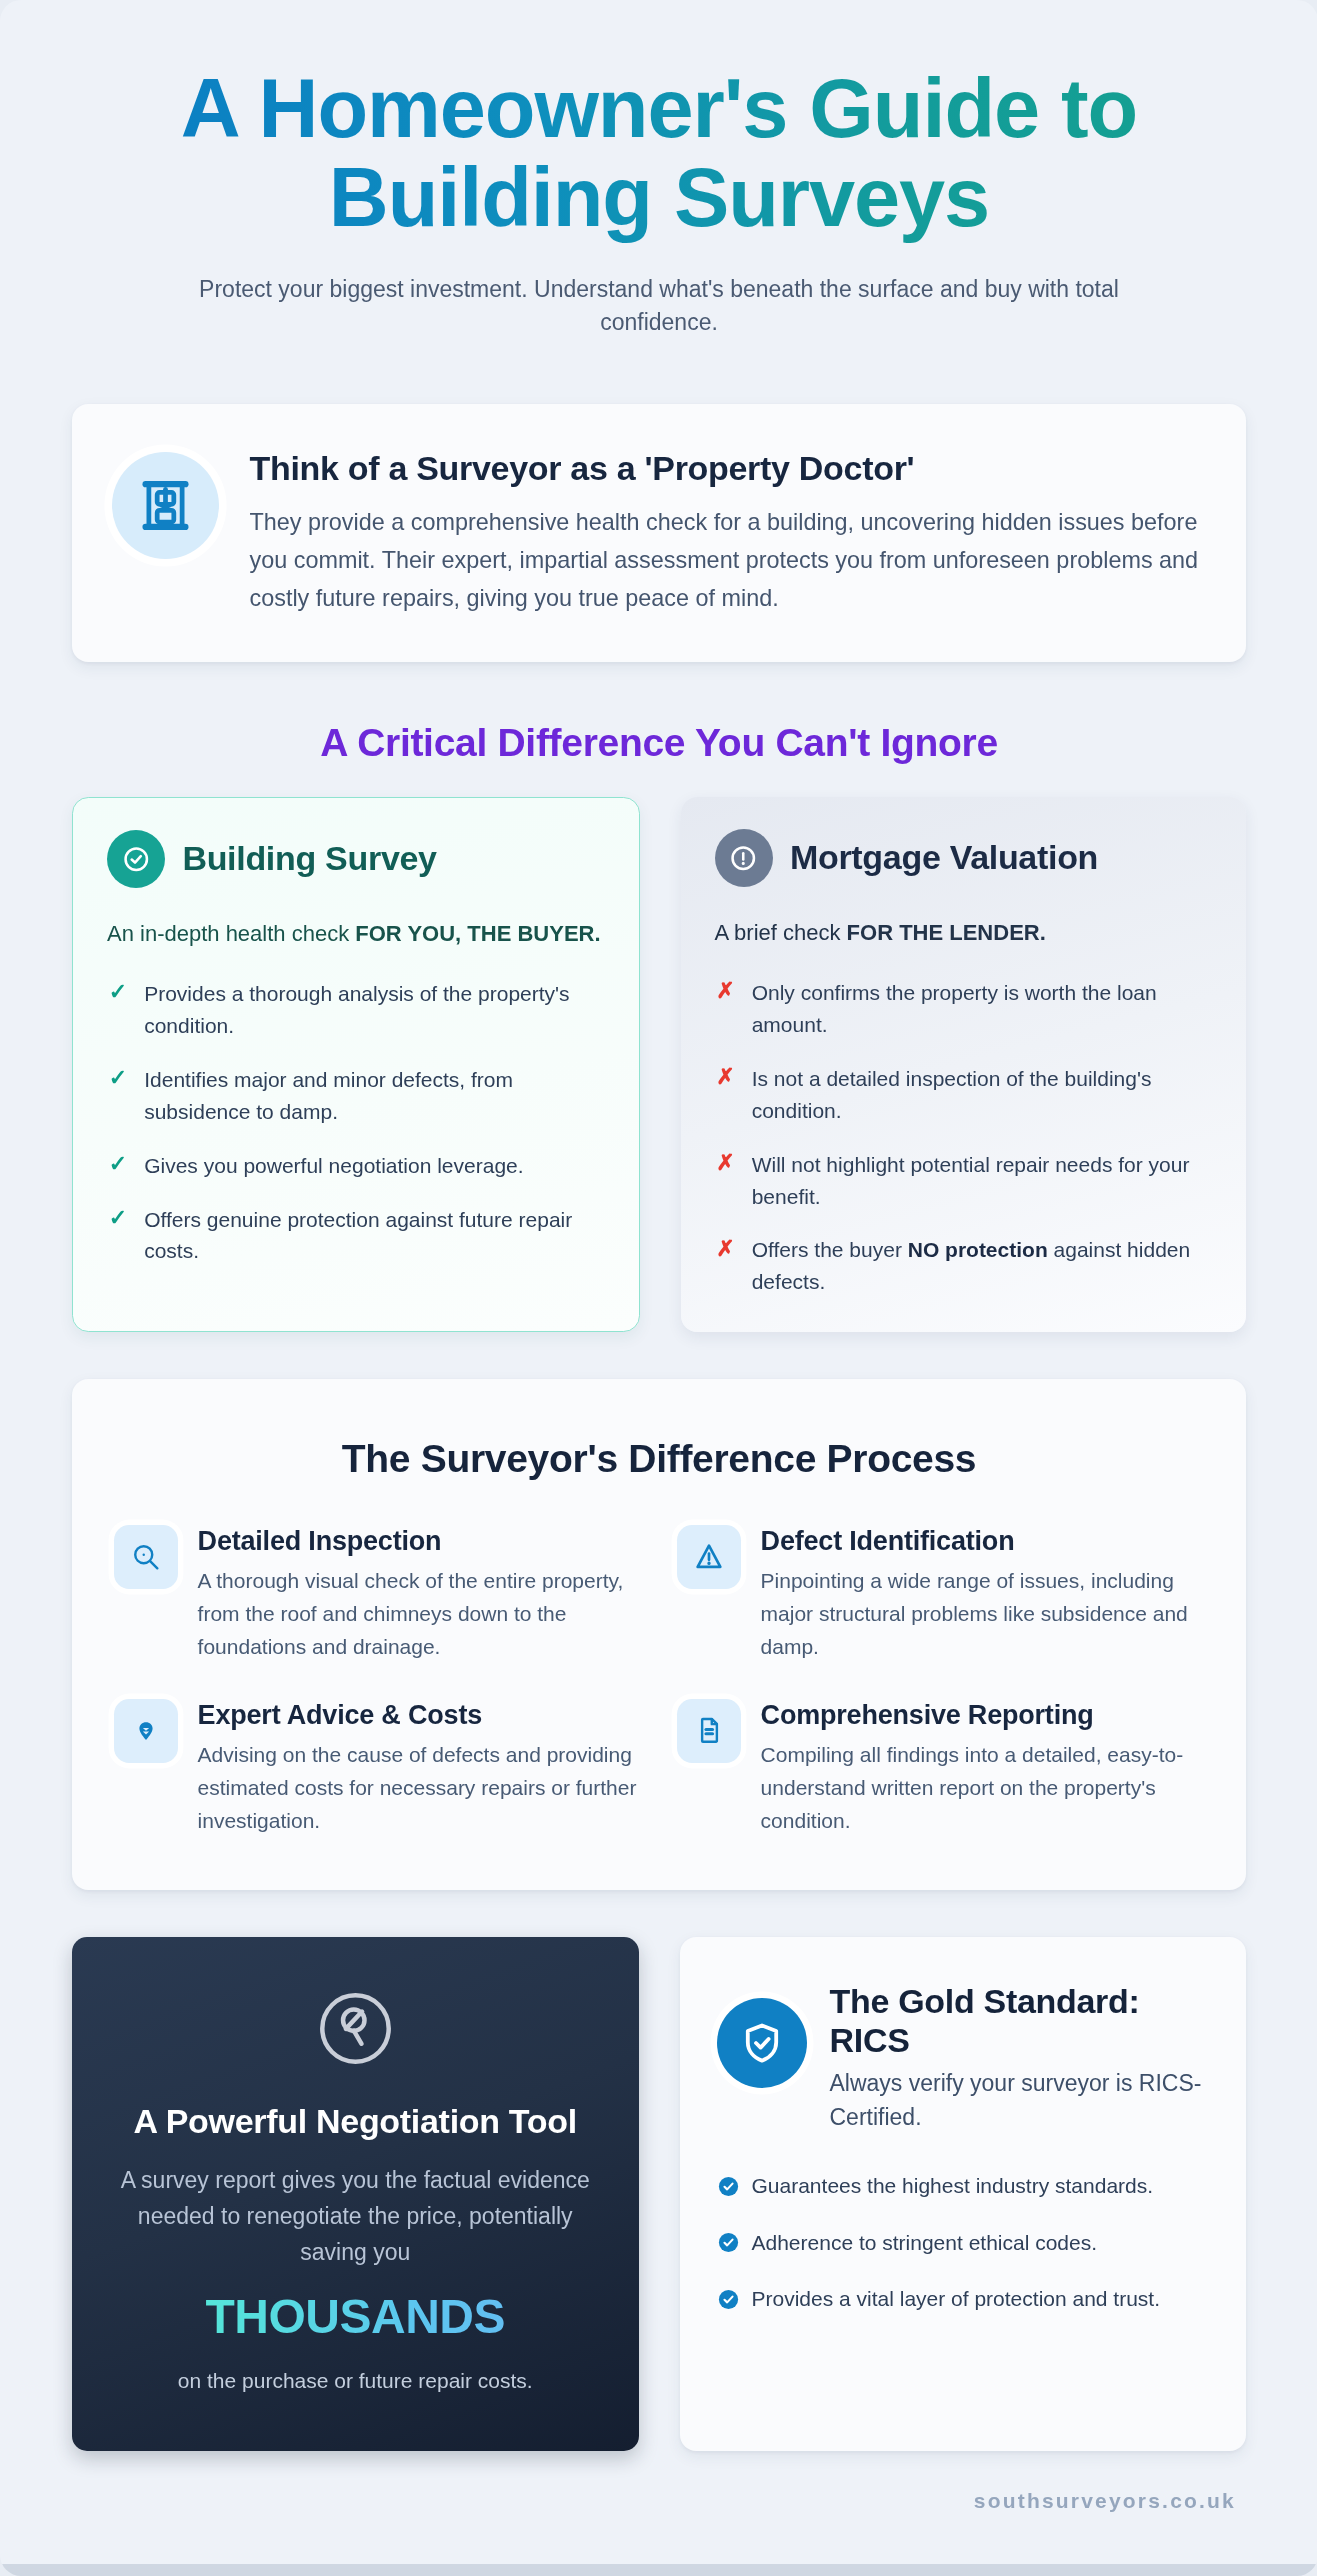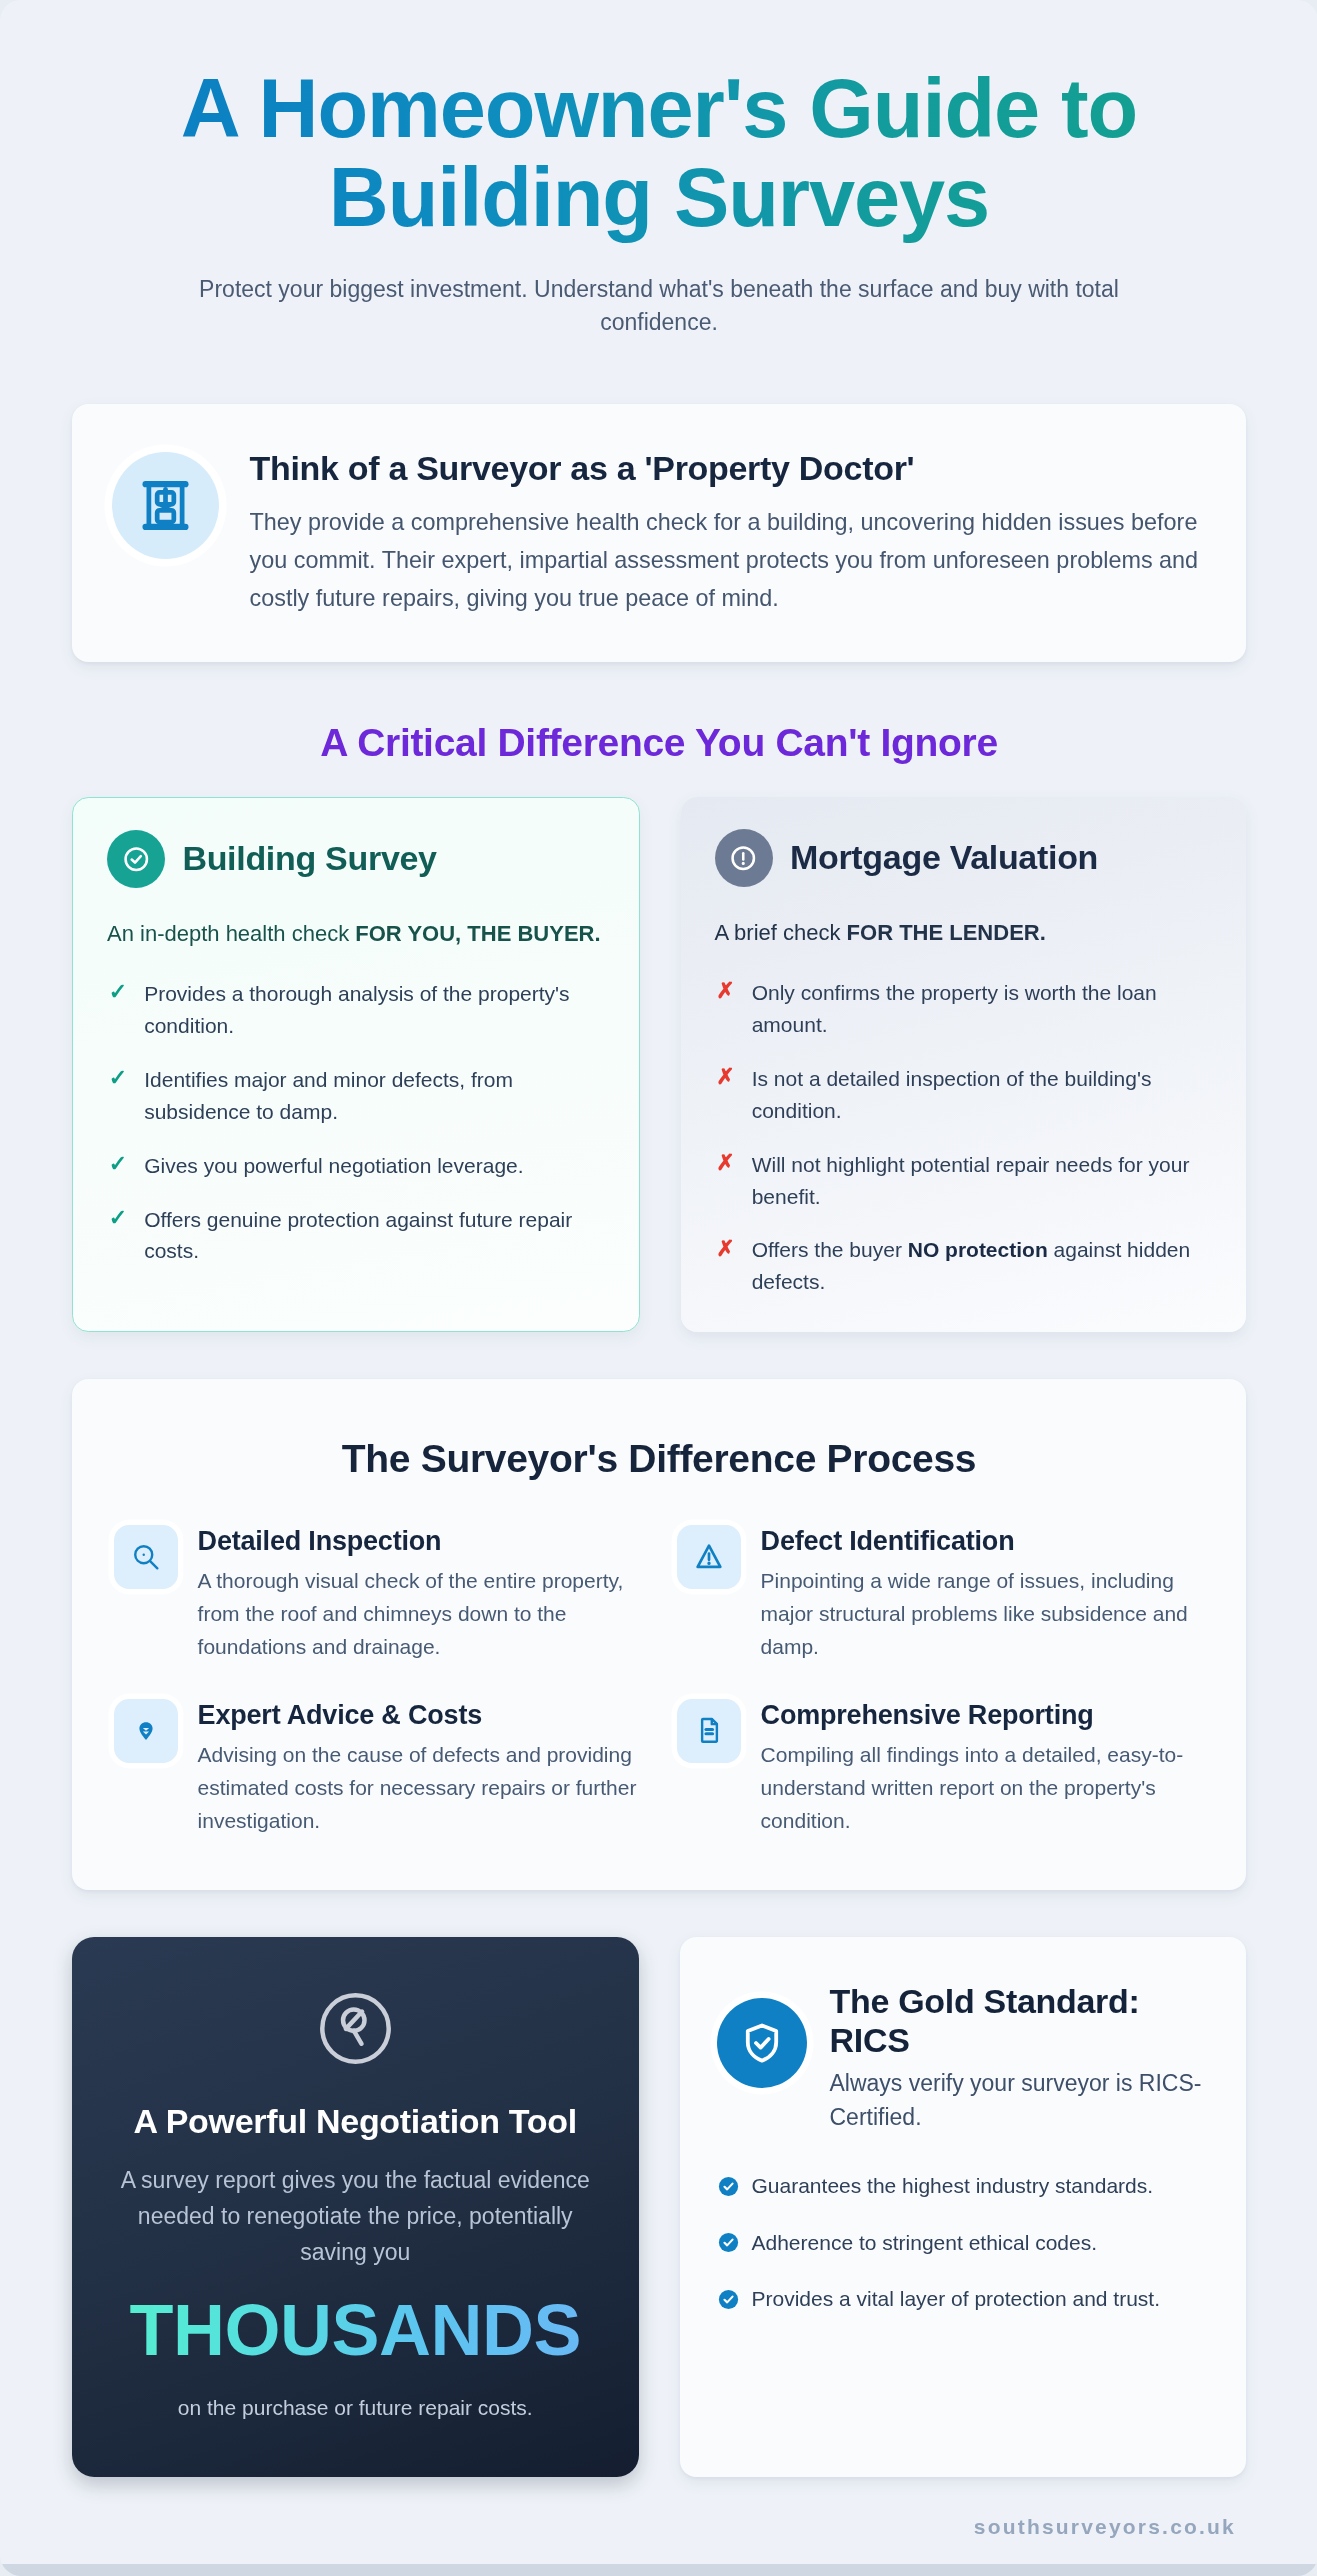--- a/index.html
+++ b/index.html
@@ -197,41 +197,41 @@
   .bottom {
     margin-top: 47px;
     display: flex;
     gap: 41px;
     align-items: stretch;
   }
   .bottom > * { flex: 1 1 0; min-width: 0; }
 
   .nego-card {
     background: linear-gradient(160deg, #2a3a52 0%, #233146 45%, #141e30 100%);
-    border-radius: 22px;
+    border-radius: 15px;
     padding: 50px 38px 54px 38px;
     text-align: center;
     box-shadow: 0 7.6px 19.6px rgba(18,30,50,0.22);
   }
 
   .nego-icon { margin: 0 auto 32px auto; width: 83px; height: 83px; }
 
   .nego-title {
     font-size: 34px; font-weight: 700; color: #ffffff;
     line-height: 1.17; letter-spacing: -0.3px;
     margin-bottom: 22px;
   }
 
   .nego-text {
     font-size: 23px; line-height: 1.56; color: #b8c4d6;
     margin-bottom: 19.6px;
   }
 
   .nego-big {
-    font-size: 72px;
+    font-size: 48px;
     font-weight: 700;
     letter-spacing: -0.5px;
     line-height: 1.1;
     background: linear-gradient(90deg, #55f0cf 0%, #55e0dd 28%, #5cc6ef 62%, #6ab7f5 100%);
     -webkit-background-clip: text;
     background-clip: text;
     color: transparent;
     -webkit-text-fill-color: transparent;
     margin-bottom: 22px;
   }

